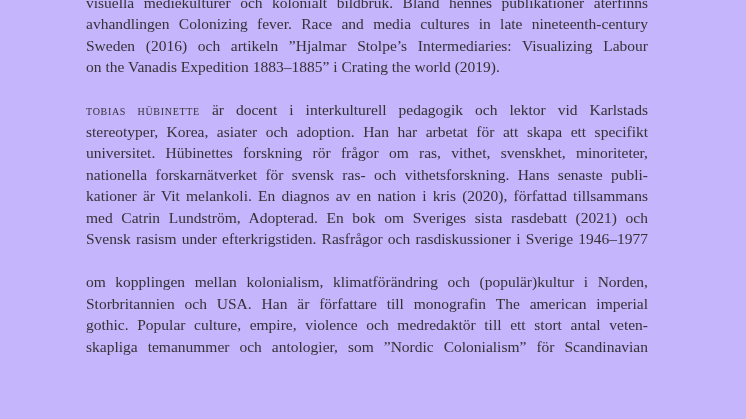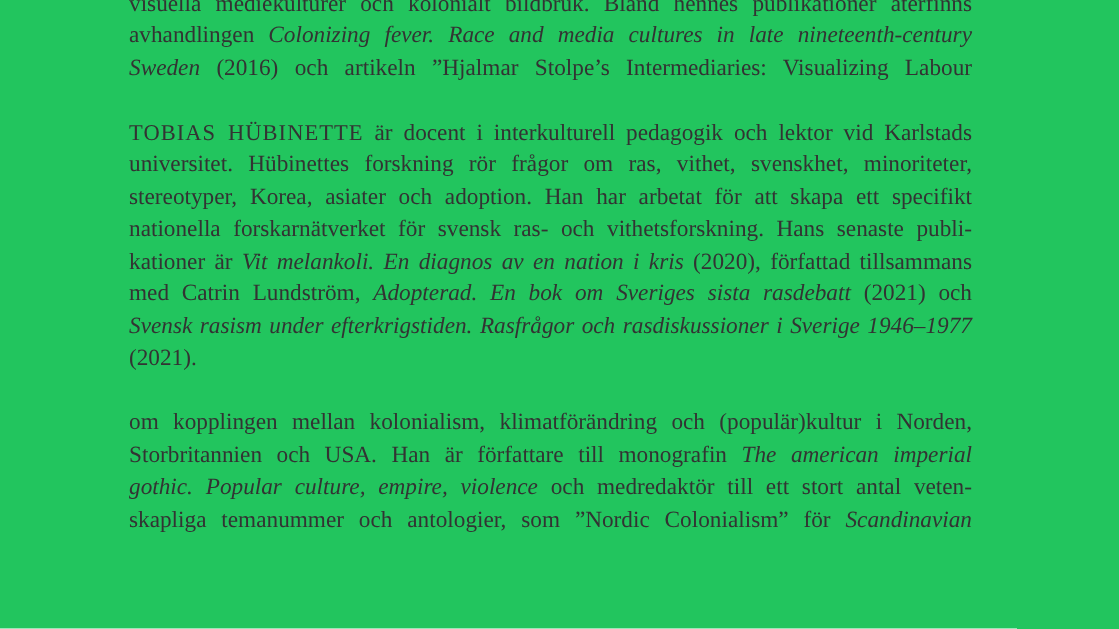--- a/index.html
+++ b/index.html
@@ -31,46 +31,45 @@
     height: 21.5px;
     text-align: justify;
     text-align-last: justify;
     white-space: normal;
   }
   .line.last {
     text-align: left;
     text-align-last: auto;
   }
   .it {
-    font-style: italic;
   }
   .sc {
-    font-size: 15px;
+    font-size: 10px;
     letter-spacing: 0.7px;
   }
 </style>
 </head>
 <body>
 
-<div class="screen" style="background: #22c55e;">
+<div class="screen" style="background: #c4b5fd;">
   <div class="text-block" id="text-block" style="color: rgb(51, 51, 51);">
       <div class="para">
         <div class="line"><span class="">visuella mediekulturer och kolonialt bildbruk. Bland hennes publikationer återfinns</span></div>
         <div class="line"><span class="">avhandlingen </span><span class="it ">Colonizing fever. Race and media cultures in late nineteenth-century</span></div>
         <div class="line"><span class="it ">Sweden</span><span class=""> (2016) och artikeln ”Hjalmar Stolpe’s Intermediaries: Visualizing Labour</span></div>
+        <div class="line last"><span class="">on the Vanadis Expedition 1883–1885” i </span><span class="it ">Crating the world</span><span class=""> (2019).</span></div>
       </div>
       <div class="para">
         <div class="line"><span class="sc">TOBIAS HÜBINETTE</span><span class=""> är docent i interkulturell pedagogik och lektor vid Karlstads</span></div>
+        <div class="line"><span class="">stereotyper, Korea, asiater och adoption. Han har arbetat för att skapa ett specifikt</span></div>
         <div class="line"><span class="">universitet. Hübinettes forskning rör frågor om ras, vithet, svenskhet, minoriteter,</span></div>
-        <div class="line"><span class="">stereotyper, Korea, asiater och adoption. Han har arbetat för att skapa ett specifikt</span></div>
         <div class="line"><span class="">nationella forskarnätverket för svensk ras- och vithetsforskning. Hans senaste publi-</span></div>
         <div class="line"><span class="">kationer är </span><span class="it ">Vit melankoli. En diagnos av en nation i kris</span><span class=""> (2020), författad tillsammans</span></div>
         <div class="line"><span class="">med Catrin Lundström, </span><span class="it ">Adopterad. En bok om Sveriges sista rasdebatt</span><span class=""> (2021) och</span></div>
         <div class="line"><span class="it ">Svensk rasism under efterkrigstiden. Rasfrågor och rasdiskussioner i Sverige 1946–1977</span></div>
-        <div class="line last"><span class="">(2021).</span></div>
       </div>
       <div class="para">
         <div class="line"><span class="">om kopplingen mellan kolonialism, klimatförändring och (populär)kultur i Norden,</span></div>
         <div class="line"><span class="">Storbritannien och USA. Han är författare till monografin </span><span class="it ">The american imperial</span></div>
         <div class="line"><span class="it ">gothic. Popular culture, empire, violence</span><span class=""> och medredaktör till ett stort antal veten-</span></div>
         <div class="line"><span class="">skapliga temanummer och antologier, som ”Nordic Colonialism” för </span><span class="it ">Scandinavian</span></div>
       </div>
     </div>
 </div>
 

